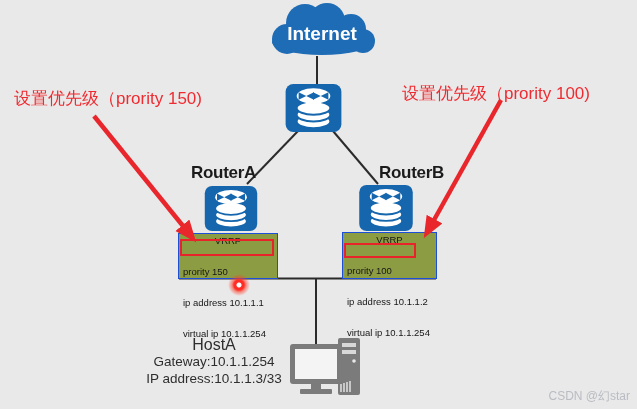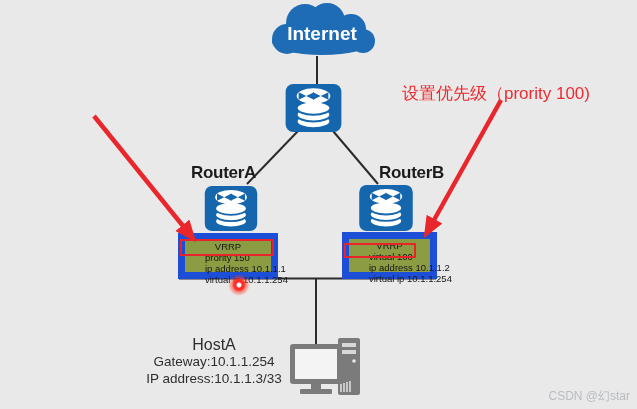--- a/index.html
+++ b/index.html
@@ -2,23 +2,23 @@
 <html><head>
 <meta charset="utf-8">
 <style>
   html,body{margin:0;padding:0;}
   body{font-family:"Liberation Sans","DejaVu Sans",sans-serif;background:#ffffff;}
   .stage{position:relative;width:637px;height:409px;background:#e9e9e9;overflow:hidden;}
   .layer{position:absolute;left:0;top:0;width:637px;height:409px;pointer-events:none;}
   .abs{position:absolute;}
   .router-svg{position:absolute;}
   .device-label{position:absolute;font-weight:bold;font-size:17px;color:#1b1b1b;letter-spacing:-0.3px;white-space:nowrap;margin-left:8px;}
-  .vrrp-box{position:absolute;background:#8c9c42;border:7px solid #1d4ed8;box-sizing:border-box;color:#161616;font-size:9.5px;line-height:11px;padding:1px 0 0 0;white-space:nowrap;}
+  .vrrp-box{position:absolute;background:#8c9c42;border:1px solid #1d4ed8;box-sizing:border-box;color:#161616;font-size:9.5px;line-height:11px;padding:1px 0 0 0;white-space:nowrap;}
   .vrrp-title{text-align:center;}
-  .vrrp-line{padding-left:20px;}
+  .vrrp-line{padding-left:4px;margin-top:20px;}
   .red-rect{position:absolute;border:2px solid #e8232a;box-sizing:border-box;background:transparent;}
   .annotation{position:absolute;color:#ef2b31;font-size:17px;white-space:nowrap;}
   .host-text{position:absolute;left:125px;top:336px;width:178px;text-align:center;font-size:13.5px;line-height:17px;color:#2e2e2e;}
   .host-title{font-size:16px;}
   .laser-dot{position:absolute;left:228px;top:274px;width:22px;height:22px;border-radius:50%;
     background:radial-gradient(circle,#ffffff 0 2px,#ff2d23 3px 5px,rgba(255,60,40,0.55) 7px,rgba(255,60,40,0) 11px);}
   .watermark{position:absolute;right:7px;bottom:4px;font-size:12px;color:#b9bcc2;white-space:nowrap;margin-left:32px;}
   .defs-holder{position:absolute;width:0;height:0;overflow:hidden;}
 </style>
 </head>
@@ -87,21 +87,21 @@
 
   <div class="vrrp-box" style="left:178px;top:233px;width:100px;height:46px;">
     <div class="vrrp-title">VRRP</div>
     <div class="vrrp-line">prority 150</div>
     <div class="vrrp-line">ip address 10.1.1.1</div>
     <div class="vrrp-line">virtual ip 10.1.1.254</div>
   </div>
 
   <div class="vrrp-box" style="left:342px;top:232px;width:95px;height:47px;">
     <div class="vrrp-title">VRRP</div>
-    <div class="vrrp-line">virtual 100</div>
+    <div class="vrrp-line">prority 100</div>
     <div class="vrrp-line">ip address 10.1.1.2</div>
     <div class="vrrp-line">virtual ip 10.1.1.254</div>
   </div>
 
   <div class="red-rect" style="left:180px;top:239px;width:94px;height:17px;"></div>
   <div class="red-rect" style="left:344px;top:243px;width:72px;height:15px;"></div>
 
   <svg class="abs" style="left:290px;top:336px;" width="74" height="62" viewBox="0 0 74 62">
     <use href="#host-sym"></use>
   </svg>
@@ -115,19 +115,20 @@
   <svg class="layer">
     <defs>
       <marker id="arrowhead" markerUnits="userSpaceOnUse" markerWidth="24" markerHeight="20" refX="1" refY="9" orient="auto">
         <polygon points="0,0 22,9 0,18" fill="#e8262b"></polygon>
       </marker>
     </defs>
     <line x1="94" y1="116" x2="183" y2="226" stroke="#e8262b" stroke-width="4.5" marker-end="url(#arrowhead)"></line>
     <line x1="501" y1="100" x2="434" y2="220" stroke="#e8262b" stroke-width="4.5" marker-end="url(#arrowhead)"></line>
   </svg>
 
+  <div class="annotation" style="left:14px;top:87px;">设置优先级（prority 150)</div>
   <div class="annotation" style="left:402px;top:82px;">设置优先级（prority 100)</div>
 
   <div class="laser-dot"></div>
 
   <div class="watermark">CSDN @幻star</div>
 
 </div>
 
 </body></html>

